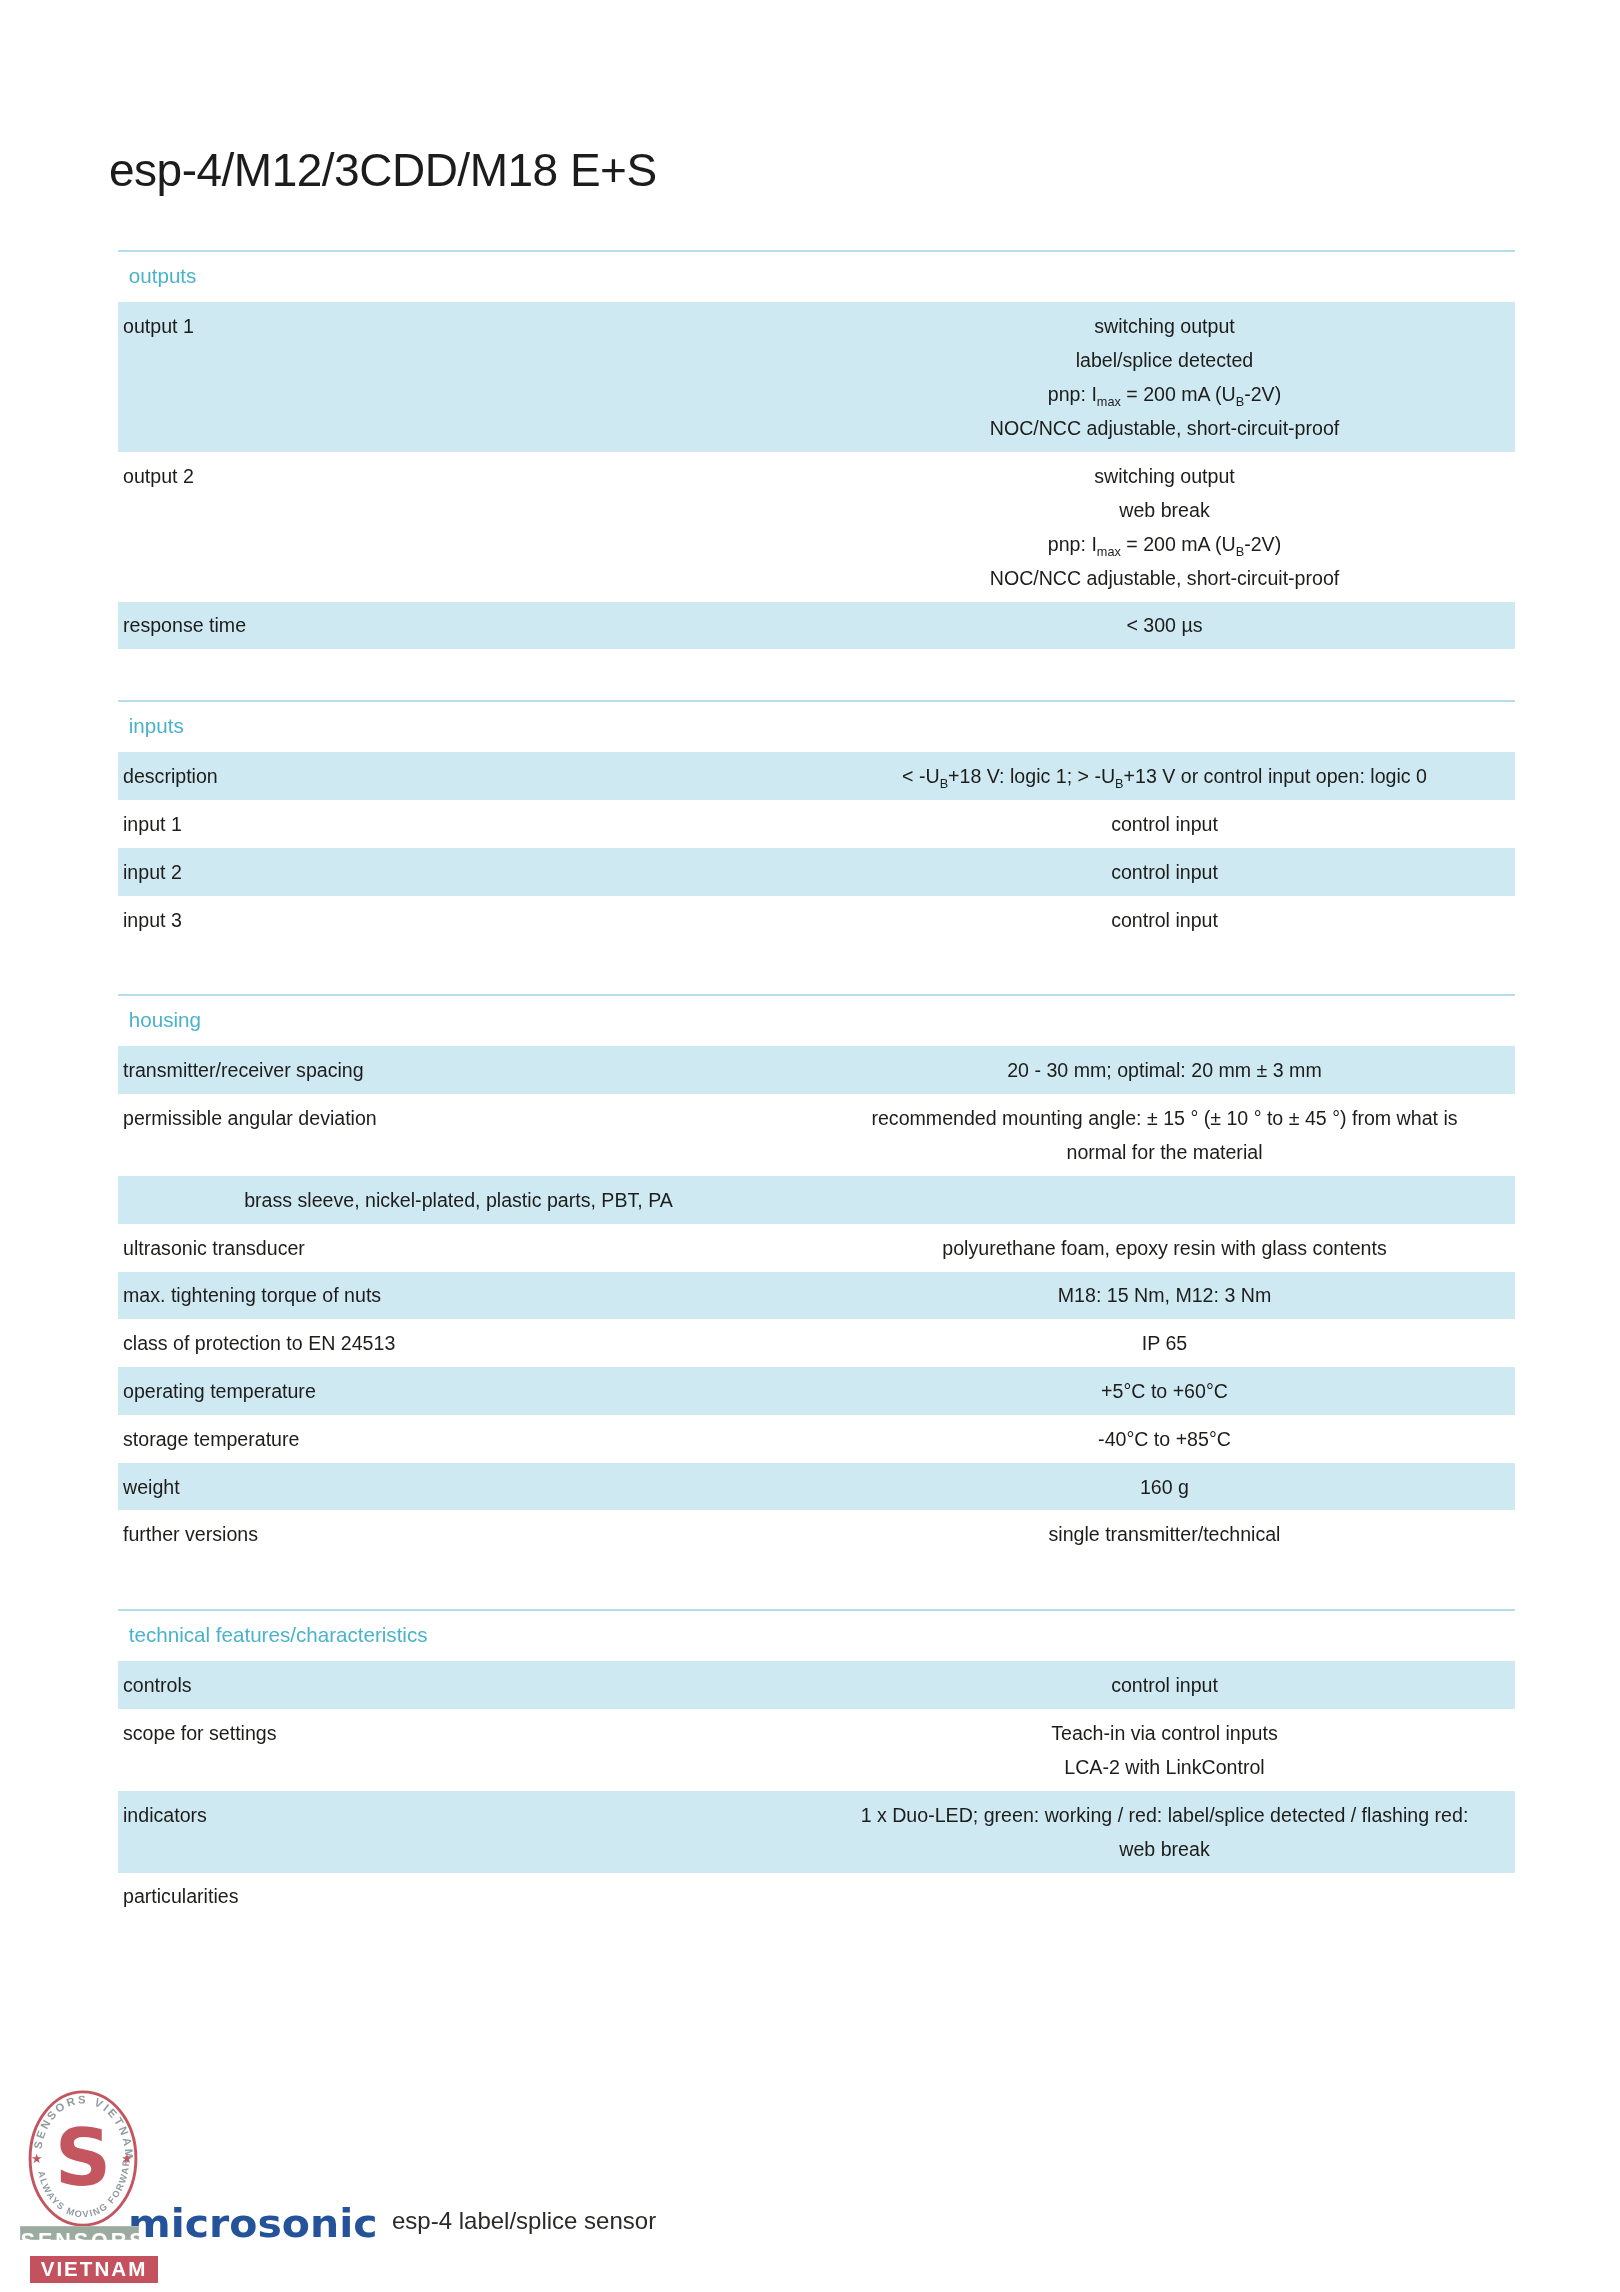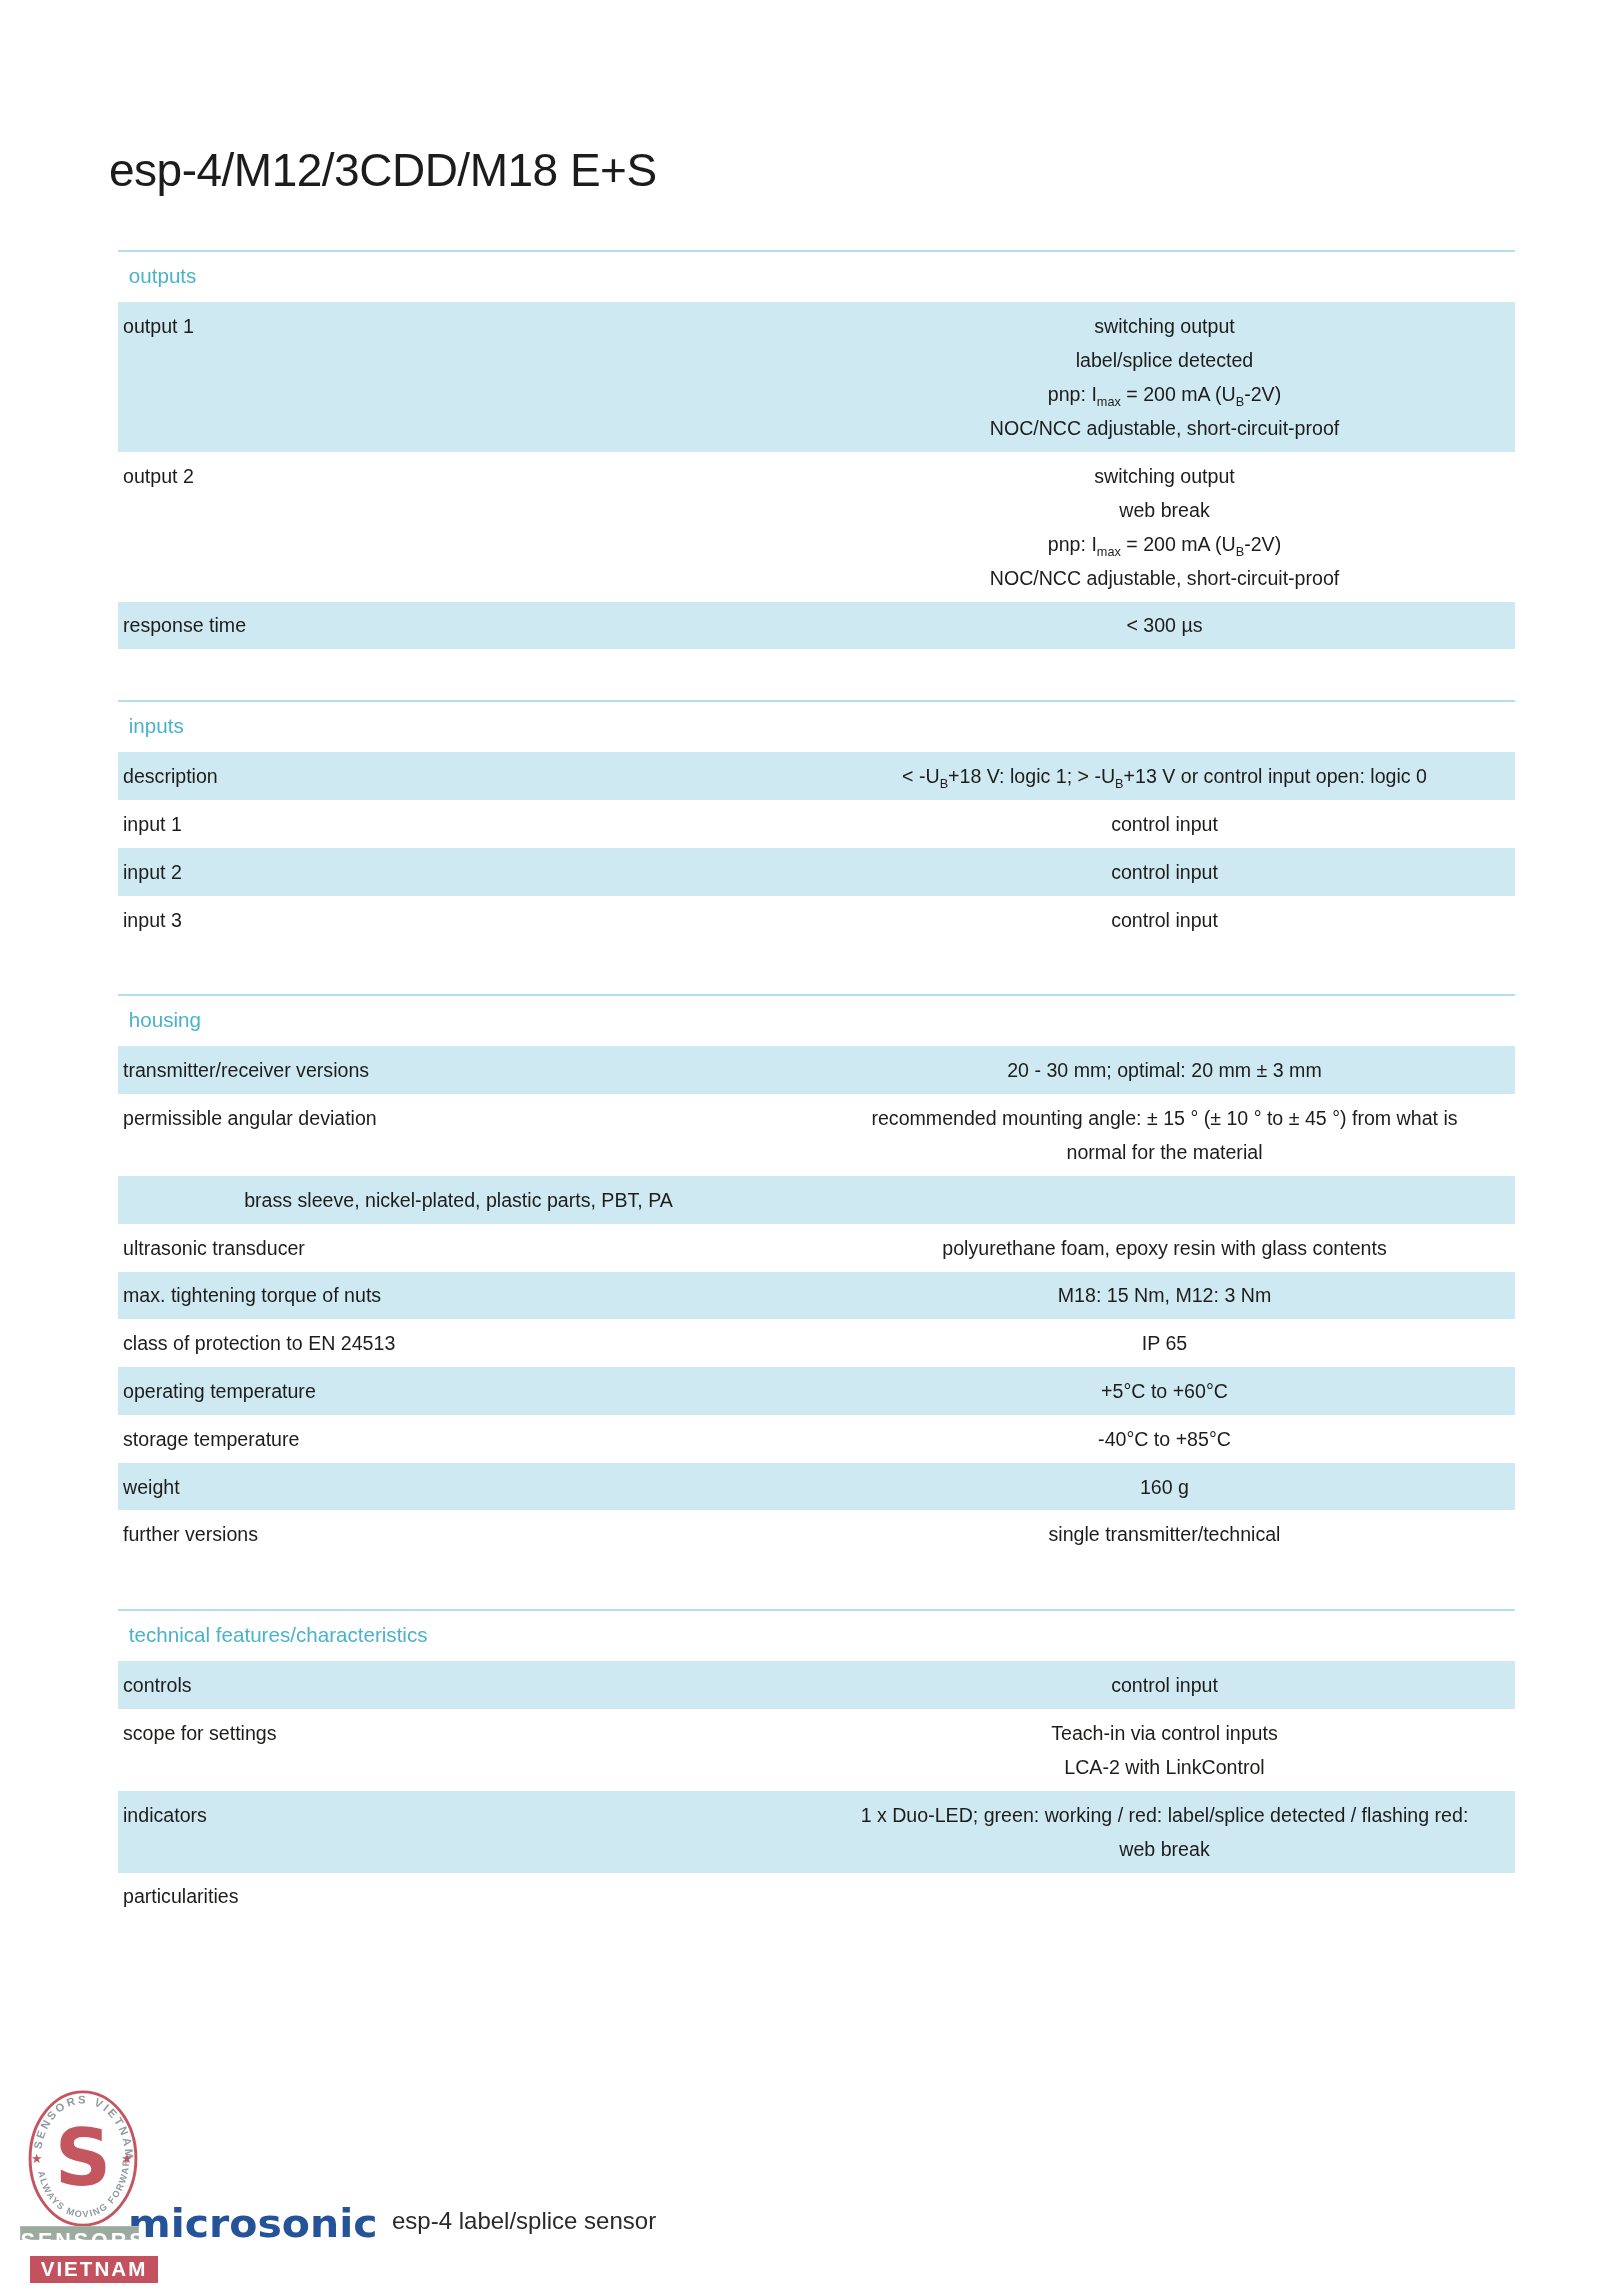--- a/index.html
+++ b/index.html
@@ -79,21 +79,21 @@
         <div class="value">control input</div>
       </div>
       <div class="row">
         <div class="label">input 3</div>
         <div class="value">control input</div>
       </div>
     </section>
     <section class="spec-section">
       <div class="section-title">housing</div>
       <div class="row alt">
-        <div class="label">transmitter/receiver versions</div>
+        <div class="label">transmitter/receiver spacing</div>
         <div class="value">20 - 30 mm; optimal: 20 mm ± 3 mm</div>
       </div>
       <div class="row">
         <div class="label">permissible angular deviation</div>
         <div class="value">recommended mounting angle: ± 15 ° (± 10 ° to ± 45 °) from what is<br>normal for the material</div>
       </div>
       <div class="row alt">
         <div class="value">brass sleeve, nickel-plated, plastic parts, PBT, PA</div>
       </div>
       <div class="row">

